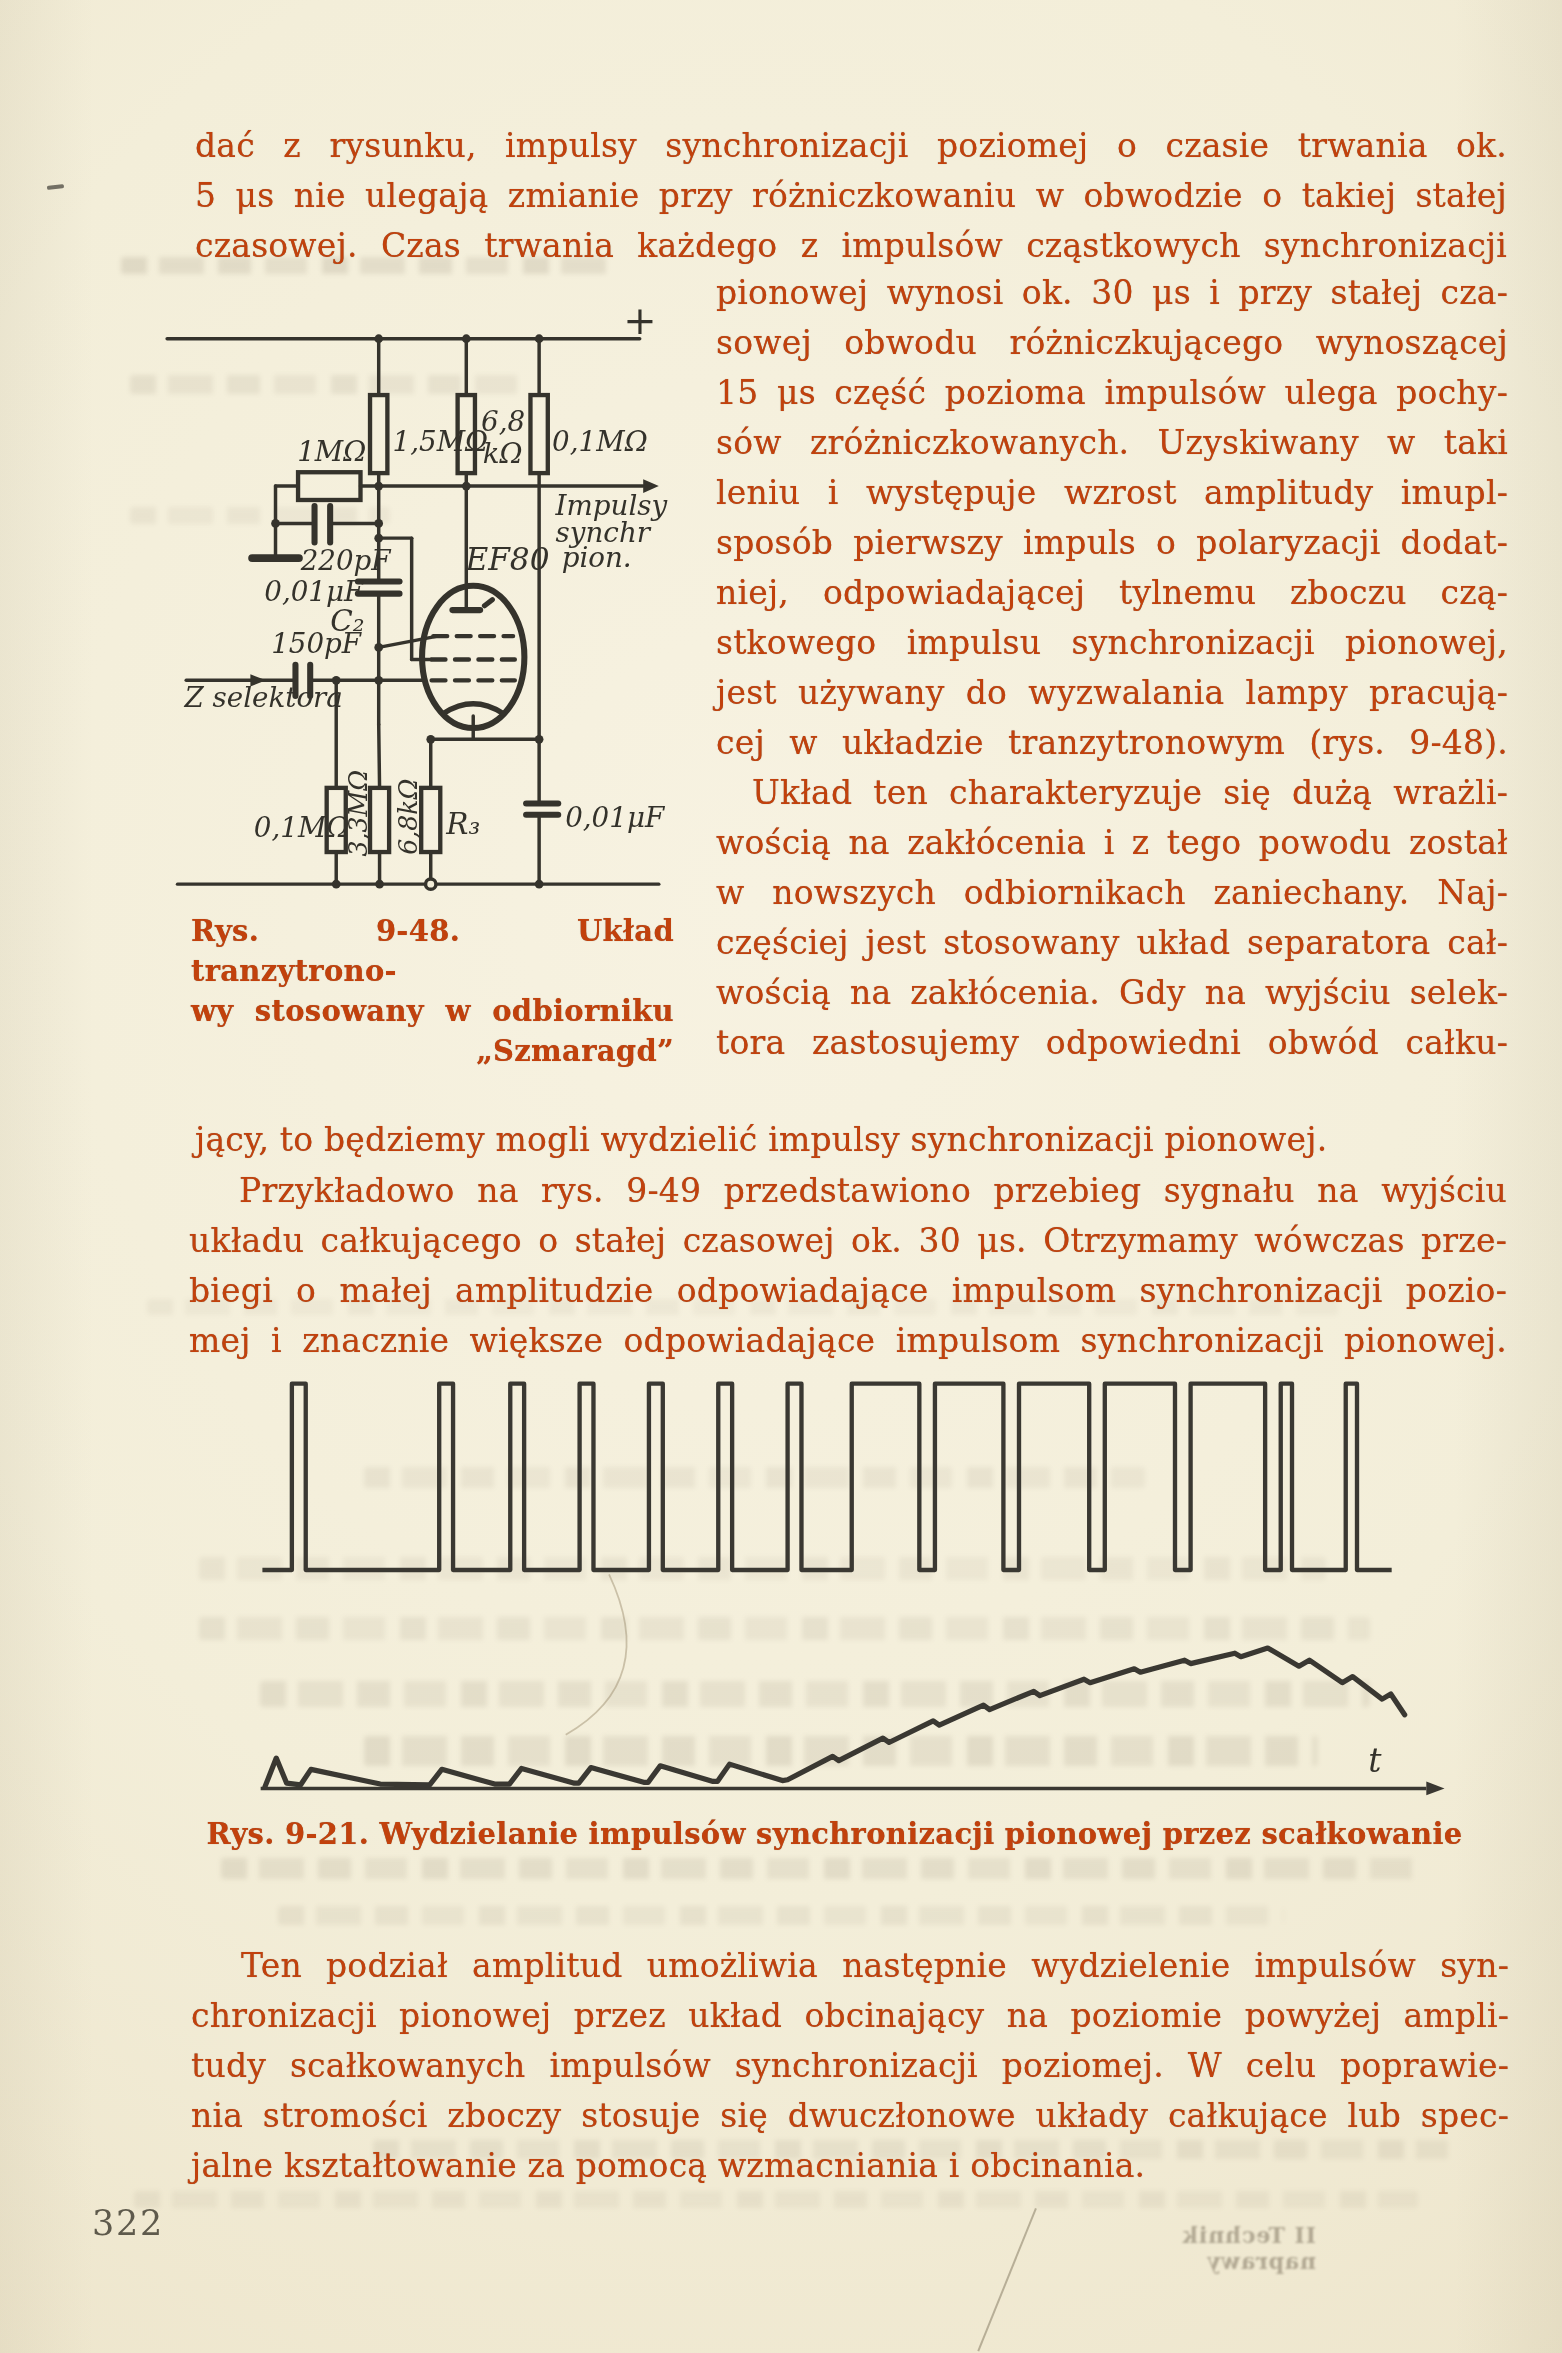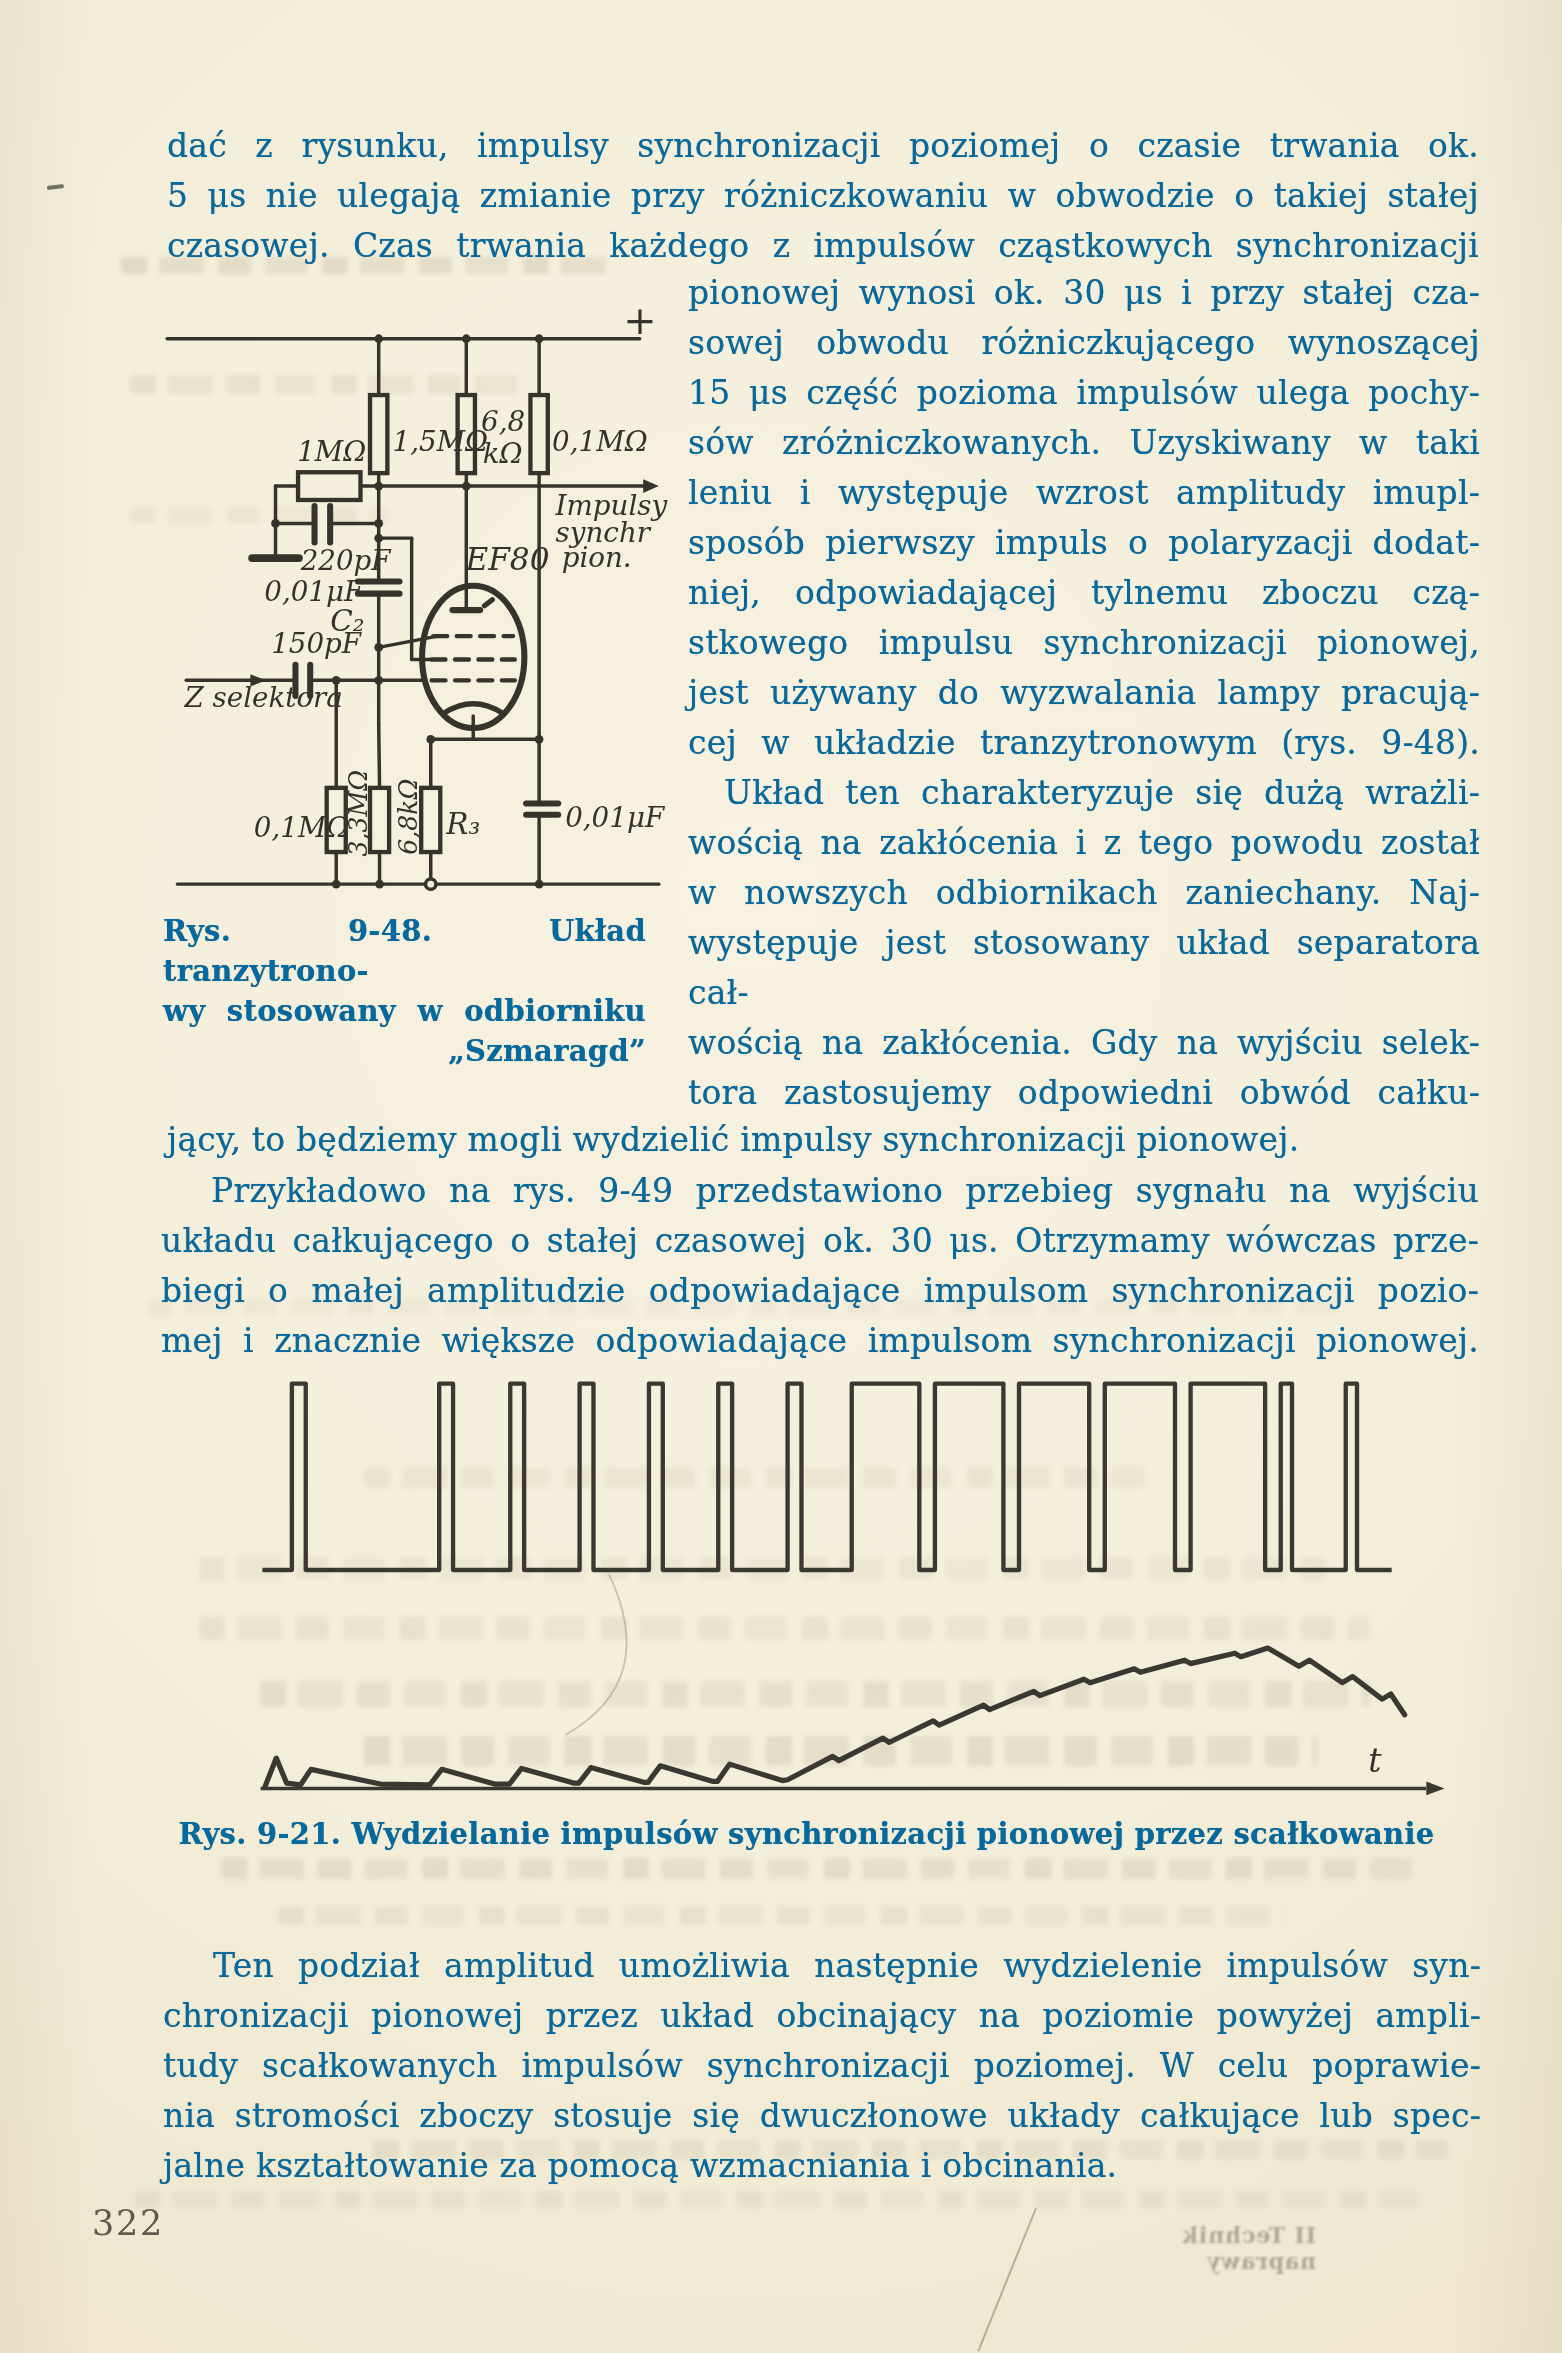--- a/index.html
+++ b/index.html
@@ -9,21 +9,21 @@
     font-family:"DejaVu Serif", serif;
   }
   .paper{
     position:absolute;inset:0;
     background:radial-gradient(120% 90% at 48% 38%, #f7f2e1 0%, #f3eed9 48%, #eee6cd 80%, #e7dfc2 100%);
   }
   .paper:after{
     content:"";position:absolute;inset:0;
     background:linear-gradient(90deg, rgba(120,105,70,.07) 0%, rgba(0,0,0,0) 6%, rgba(0,0,0,0) 93%, rgba(120,105,70,.08) 100%);
   }
-  .ink{color:#0369a1;text-shadow:0 0 0.7px rgba(44,40,30,.55);}
+  .ink{color:#c2410c;text-shadow:0 0 0.7px rgba(44,40,30,.55);margin-left:28px;}
   .body-text{font-size:33px;line-height:50px;letter-spacing:0.2px;}
   .jl{text-align:justify;text-align-last:justify;}
   .nl{text-align:center;text-align-last:left;}
   .ind{text-indent:50px;}
   .ind2{text-indent:36px;}
   .abs{position:absolute;}
   .caption{font-weight:bold;font-size:29px;line-height:40px;letter-spacing:0.3px;}
   .pagenum{font-size:35px;color:#44403466;color:rgba(62,58,46,.82);letter-spacing:1.7px;}
   
   svg text{fill:#34322b;}
@@ -84,21 +84,21 @@
   <div class="jl">sów zróżniczkowanych. Uzyskiwany w taki</div>
   <div class="jl">leniu i występuje wzrost amplitudy imupl-</div>
   <div class="jl">sposób pierwszy impuls o polaryzacji dodat-</div>
   <div class="jl">niej, odpowiadającej tylnemu zboczu czą-</div>
   <div class="jl">stkowego impulsu synchronizacji pionowej,</div>
   <div class="jl">jest używany do wyzwalania lampy pracują-</div>
   <div class="jl">cej w układzie tranzytronowym (rys. 9-48).</div>
   <div class="jl ind2">Układ ten charakteryzuje się dużą wrażli-</div>
   <div class="jl">wością na zakłócenia i z tego powodu został</div>
   <div class="jl">w nowszych odbiornikach zaniechany. Naj-</div>
-  <div class="jl">występuje jest stosowany układ separatora cał-</div>
+  <div class="jl">częściej jest stosowany układ separatora cał-</div>
   <div class="jl">wością na zakłócenia. Gdy na wyjściu selek-</div>
   <div class="jl">tora zastosujemy odpowiedni obwód całku-</div>
 </div>
 
 <svg class="abs" style="left:160px;top:291px;" width="538" height="607" viewBox="0 0 620 700">
   <g stroke="#35332c" stroke-width="4" fill="none" stroke-linecap="round">
 
     <line x1="8" y1="55" x2="553" y2="55"></line>
 
     <line x1="252" y1="55" x2="252" y2="120"></line>

